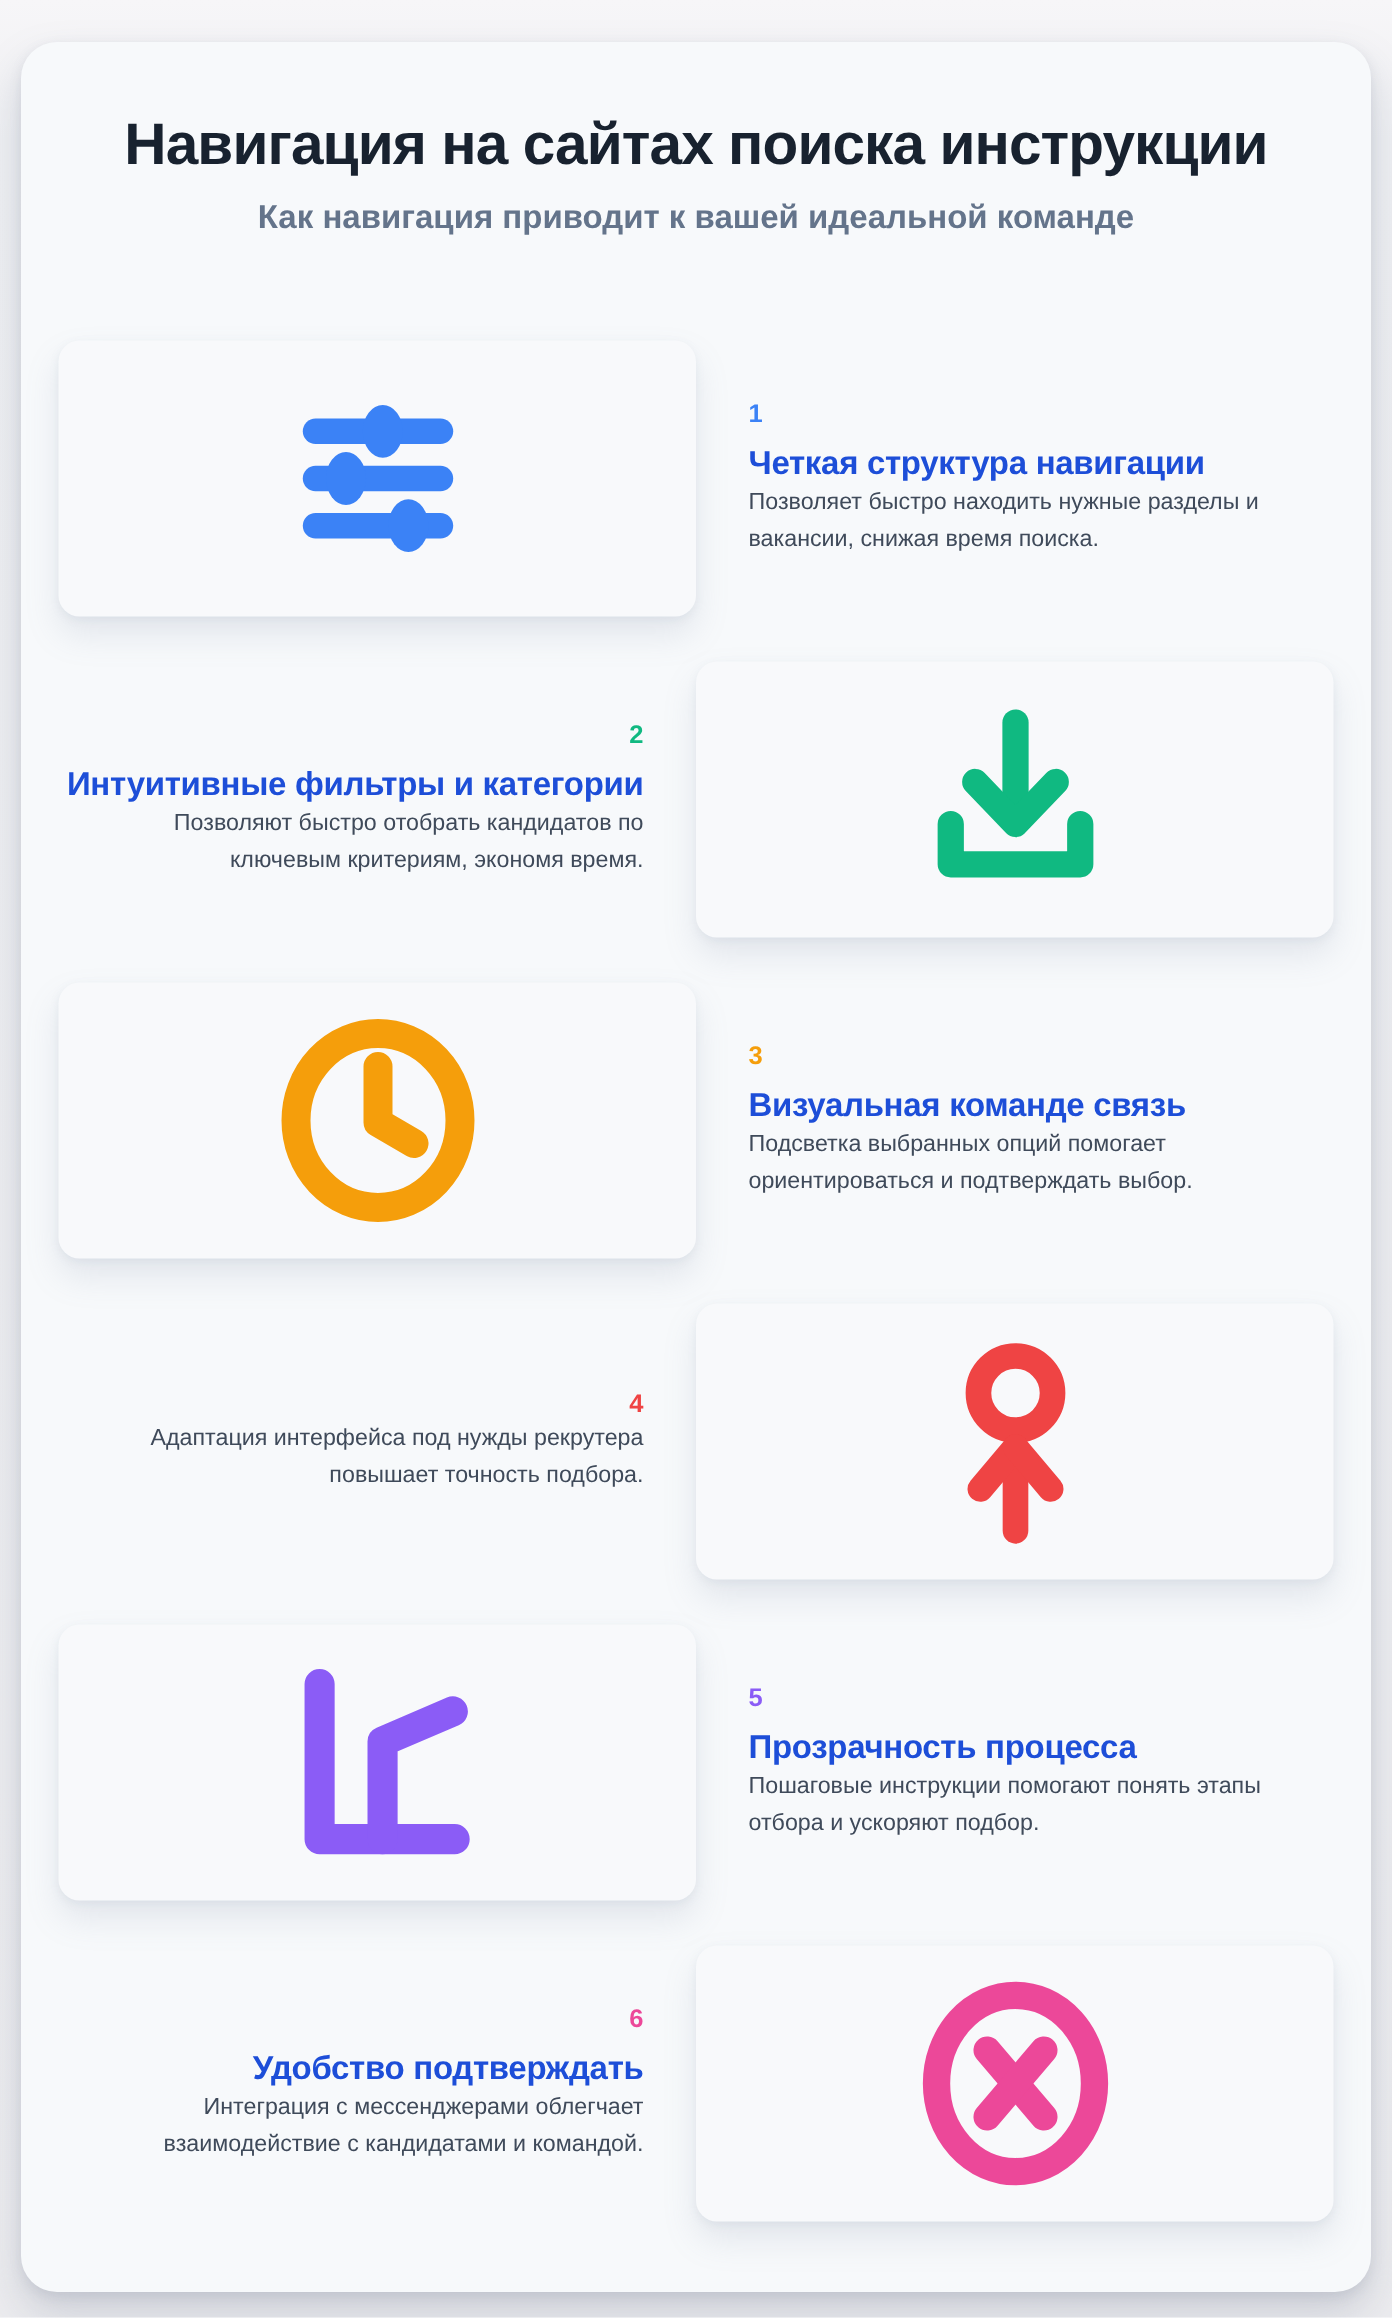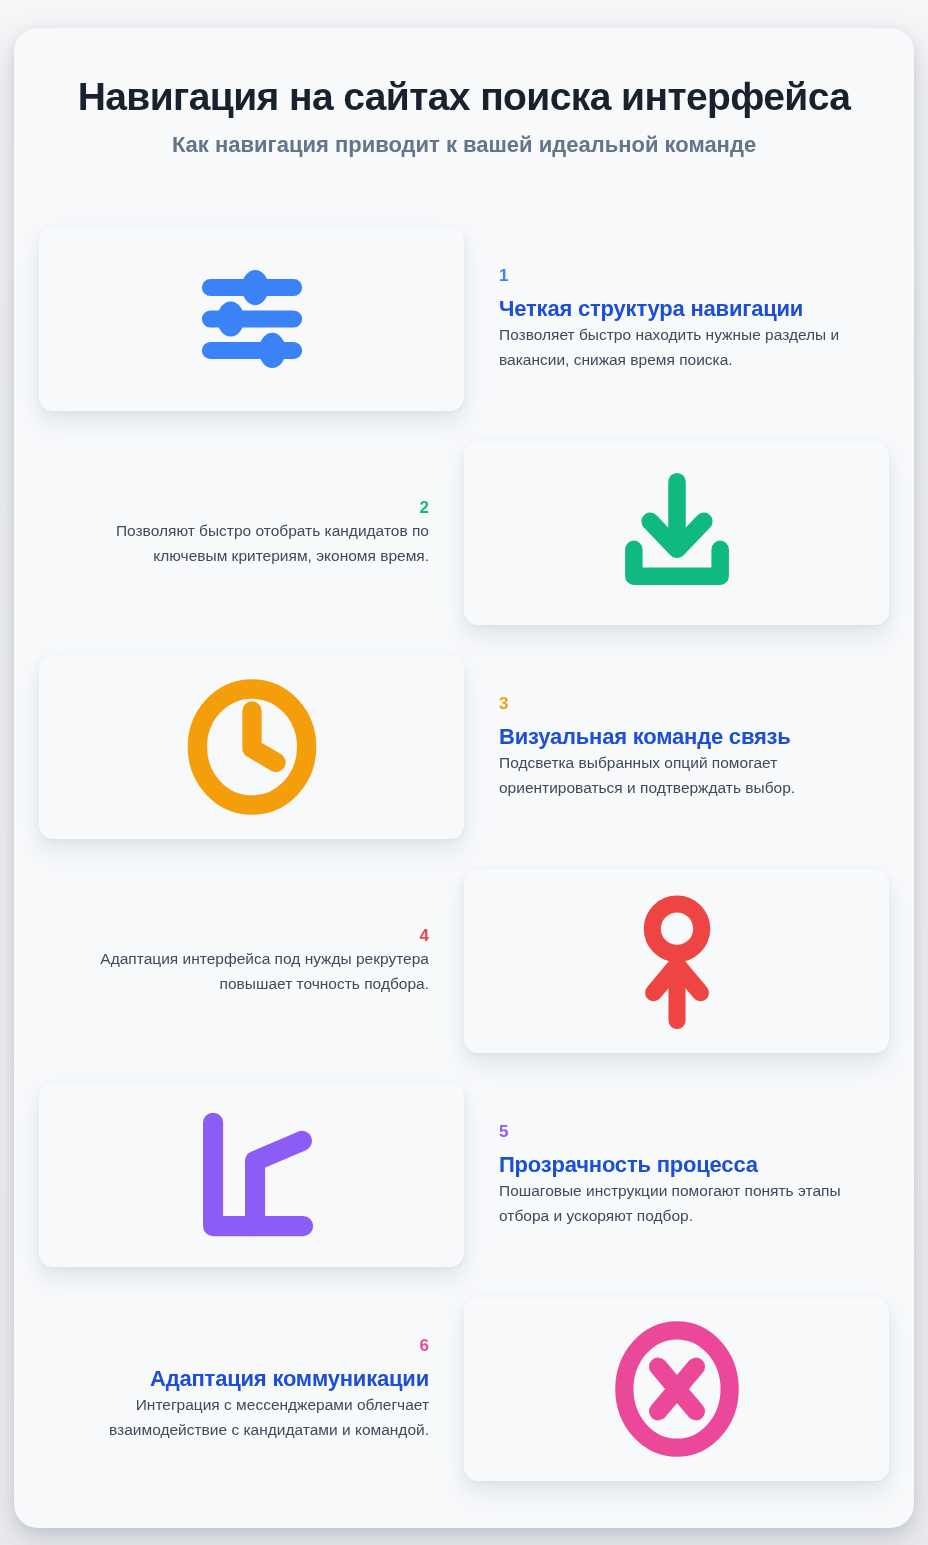--- a/index.html
+++ b/index.html
@@ -52,21 +52,21 @@
   .item-desc {
     margin-top:0; font-size:15.5px; line-height:25px;
     color:#3f4a5a;
   }
   svg { display:block; }
 </style>
 </head>
 <body>
 
 <div class="container">
-  <h1 class="page-title">Навигация на сайтах поиска интерфейса</h1>
+  <h1 class="page-title">Навигация на сайтах поиска инструкции</h1>
   <div class="page-subtitle">Как навигация приводит к вашей идеальной команде</div>
   <div class="rows">
       <div class="row">
         <div class="icon-card" style="color: rgb(59, 130, 246);">
           <span>
             <svg viewBox="0 0 24 24" width="128" height="128" fill="none" stroke="currentColor" stroke-width="3.2" stroke-linecap="round">
               <line x1="4.2" y1="6.1" x2="19.8" y2="6.1"></line>
               <line x1="4.2" y1="12" x2="19.8" y2="12"></line>
               <line x1="4.2" y1="17.9" x2="19.8" y2="17.9"></line>
               <ellipse cx="12.6" cy="6.1" rx="2.5" ry="3.3" fill="currentColor" stroke="none"></ellipse>
@@ -86,20 +86,21 @@
           <span>
             <svg viewBox="0 0 24 24" width="140" height="140" fill="none" stroke="currentColor" stroke-width="3" stroke-linecap="round" stroke-linejoin="round">
               <path d="M12 3.2 L12 14.4"></path>
               <path d="M7.4 10 L12 14.8 L16.6 10"></path>
               <path d="M4.6 14.8 L4.6 19.4 L19.4 19.4 L19.4 14.8"></path>
             </svg>
           </span>
         </div>
         <div class="text-block">
           <div class="item-number" style="color: rgb(16, 185, 129);">2</div>
+          <h3 class="item-title">Интуитивные фильтры и категории</h3>
           <p class="item-desc">Позволяют быстро отобрать кандидатов по ключевым критериям, экономя время.</p>
         </div>
       </div>
       <div class="row">
         <div class="icon-card" style="color: rgb(245, 158, 11);">
           <span>
             <svg viewBox="0 0 24 24" width="160" height="160" fill="none" stroke="currentColor" stroke-width="2.9" stroke-linecap="round" stroke-linejoin="round">
               <ellipse cx="12" cy="12" rx="8.2" ry="8.7"></ellipse>
               <path d="M12 6.6 L12 12.2 L15.6 14.3"></path>
             </svg>
@@ -147,18 +148,18 @@
           <span>
             <svg viewBox="0 0 24 24" width="162" height="162" fill="none" stroke="currentColor" stroke-width="2.7" stroke-linecap="round">
               <ellipse cx="12" cy="12" rx="7.8" ry="8.7"></ellipse>
               <path d="M9.2 8.7 L14.8 15.3"></path>
               <path d="M14.8 8.7 L9.2 15.3"></path>
             </svg>
           </span>
         </div>
         <div class="text-block">
           <div class="item-number" style="color: rgb(236, 72, 153);">6</div>
-          <h3 class="item-title">Адаптация коммуникации</h3>
+          <h3 class="item-title">Удобство подтверждать</h3>
           <p class="item-desc">Интеграция с мессенджерами облегчает взаимодействие с кандидатами и командой.</p>
         </div>
       </div>
     </div>
 </div>
 
 </body></html>

